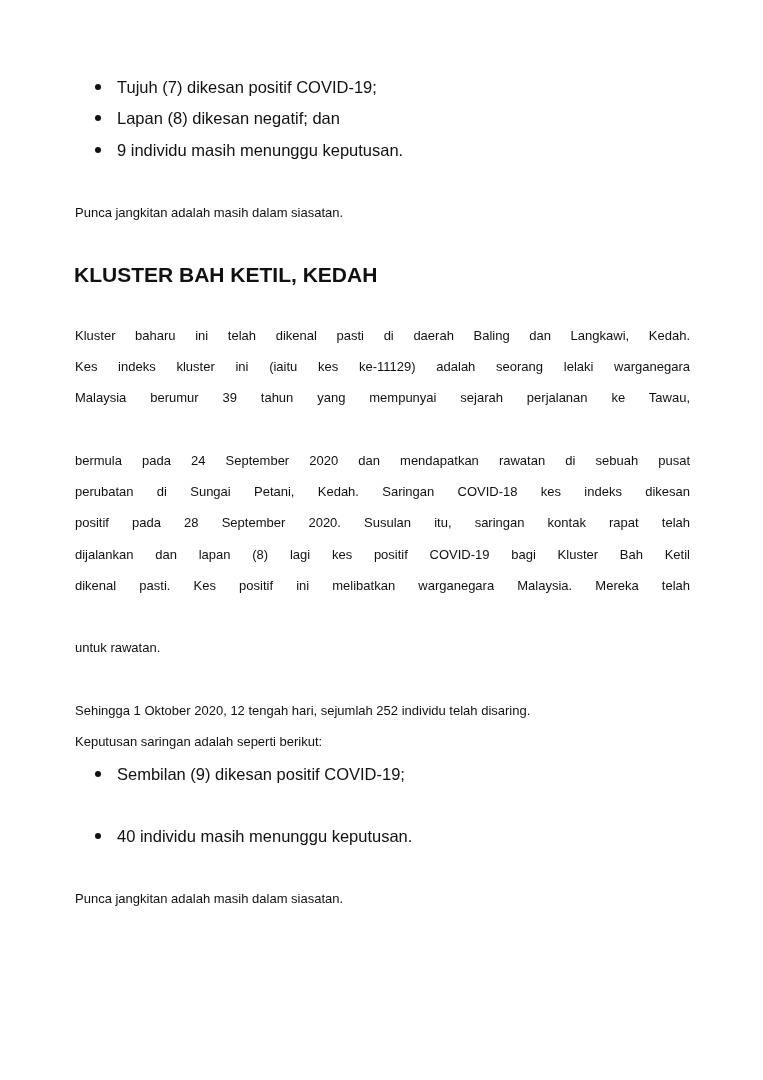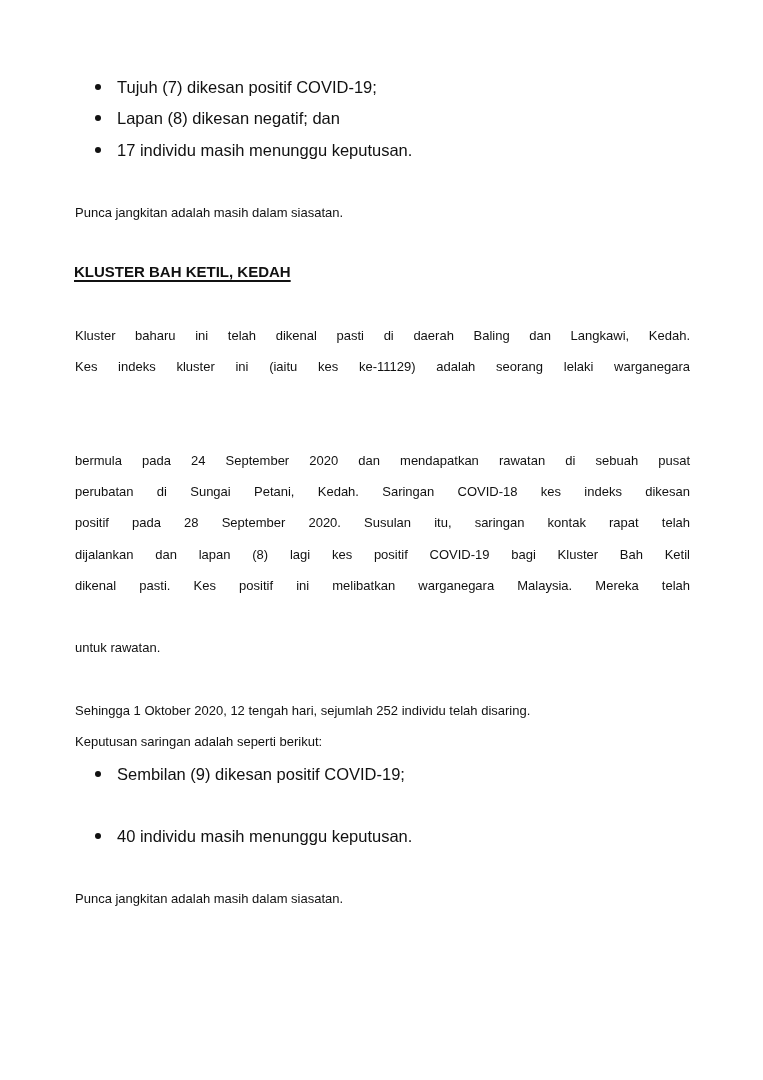--- a/index.html
+++ b/index.html
@@ -5,37 +5,38 @@
   html, body { margin: 0; padding: 0; background: #ffffff; }
   body {
     width: 763px; height: 1080px; position: relative; overflow: hidden;
     font-family: "Liberation Sans", sans-serif; color: #111111;
   }
   .page { position: absolute; left: 0; top: 0; width: 670px; height: 1080px; }
   .line { position: absolute; left: 75px; font-size: 13px; line-height: 20px; white-space: nowrap; }
   .just { width: 615px; text-align: justify; text-align-last: justify; white-space: normal; }
   .bullet-row { position: absolute; left: 95px; font-size: 16.5px; line-height: 20px; white-space: nowrap; }
   .bullet-row .dot { display: inline-block; width: 6px; height: 6px; border-radius: 50%; background: #111; position: relative; top: -3px; margin-right: 16px; }
-  .heading { position: absolute; left: 74px; top: 263px; font-size: 15px; font-weight: bold; text-decoration: underline; text-underline-offset: 3px; text-decoration-thickness: 2px; white-space: nowrap; }
+  .heading { position: absolute; left: 74px; top: 263px; font-size: 21px; font-weight: bold; text-underline-offset: 3px; text-decoration-thickness: 2px; white-space: nowrap; }
 </style>
 </head>
 <body>
 
 <div class="page">
 
   <div class="bullet-row" style="top:77px"><span class="dot"></span><span>Tujuh (7) dikesan positif COVID-19;</span></div>
   <div class="bullet-row" style="top:108px"><span class="dot"></span><span>Lapan (8) dikesan negatif; dan</span></div>
-  <div class="bullet-row" style="top:140px"><span class="dot"></span><span>17 individu masih menunggu keputusan.</span></div>
+  <div class="bullet-row" style="top:140px"><span class="dot"></span><span>9 individu masih menunggu keputusan.</span></div>
 
   <div class="line" style="top:203px">Punca jangkitan adalah masih dalam siasatan.</div>
 
   <div class="heading">KLUSTER BAH KETIL, KEDAH</div>
 
   <div class="line just" style="top:326px">Kluster baharu ini telah dikenal pasti di daerah Baling dan Langkawi, Kedah.</div>
   <div class="line just" style="top:357px">Kes indeks kluster ini (iaitu kes ke-11129) adalah seorang lelaki warganegara</div>
+  <div class="line just" style="top:388px">Malaysia berumur 39 tahun yang mempunyai sejarah perjalanan ke Tawau,</div>
   <div class="line just" style="top:451px">bermula pada 24 September 2020 dan mendapatkan rawatan di sebuah pusat</div>
   <div class="line just" style="top:482px">perubatan di Sungai Petani, Kedah. Saringan COVID-18 kes indeks dikesan</div>
   <div class="line just" style="top:513px">positif pada 28 September 2020. Susulan itu, saringan kontak rapat telah</div>
   <div class="line just" style="top:545px">dijalankan dan lapan (8) lagi kes positif COVID-19 bagi Kluster Bah Ketil</div>
   <div class="line just" style="top:576px">dikenal pasti. Kes positif ini melibatkan warganegara Malaysia. Mereka telah</div>
   <div class="line" style="top:638px">untuk rawatan.</div>
 
   <div class="line" style="top:701px">Sehingga 1 Oktober 2020, 12 tengah hari, sejumlah 252 individu telah disaring.</div>
   <div class="line" style="top:732px">Keputusan saringan adalah seperti berikut:</div>
 

